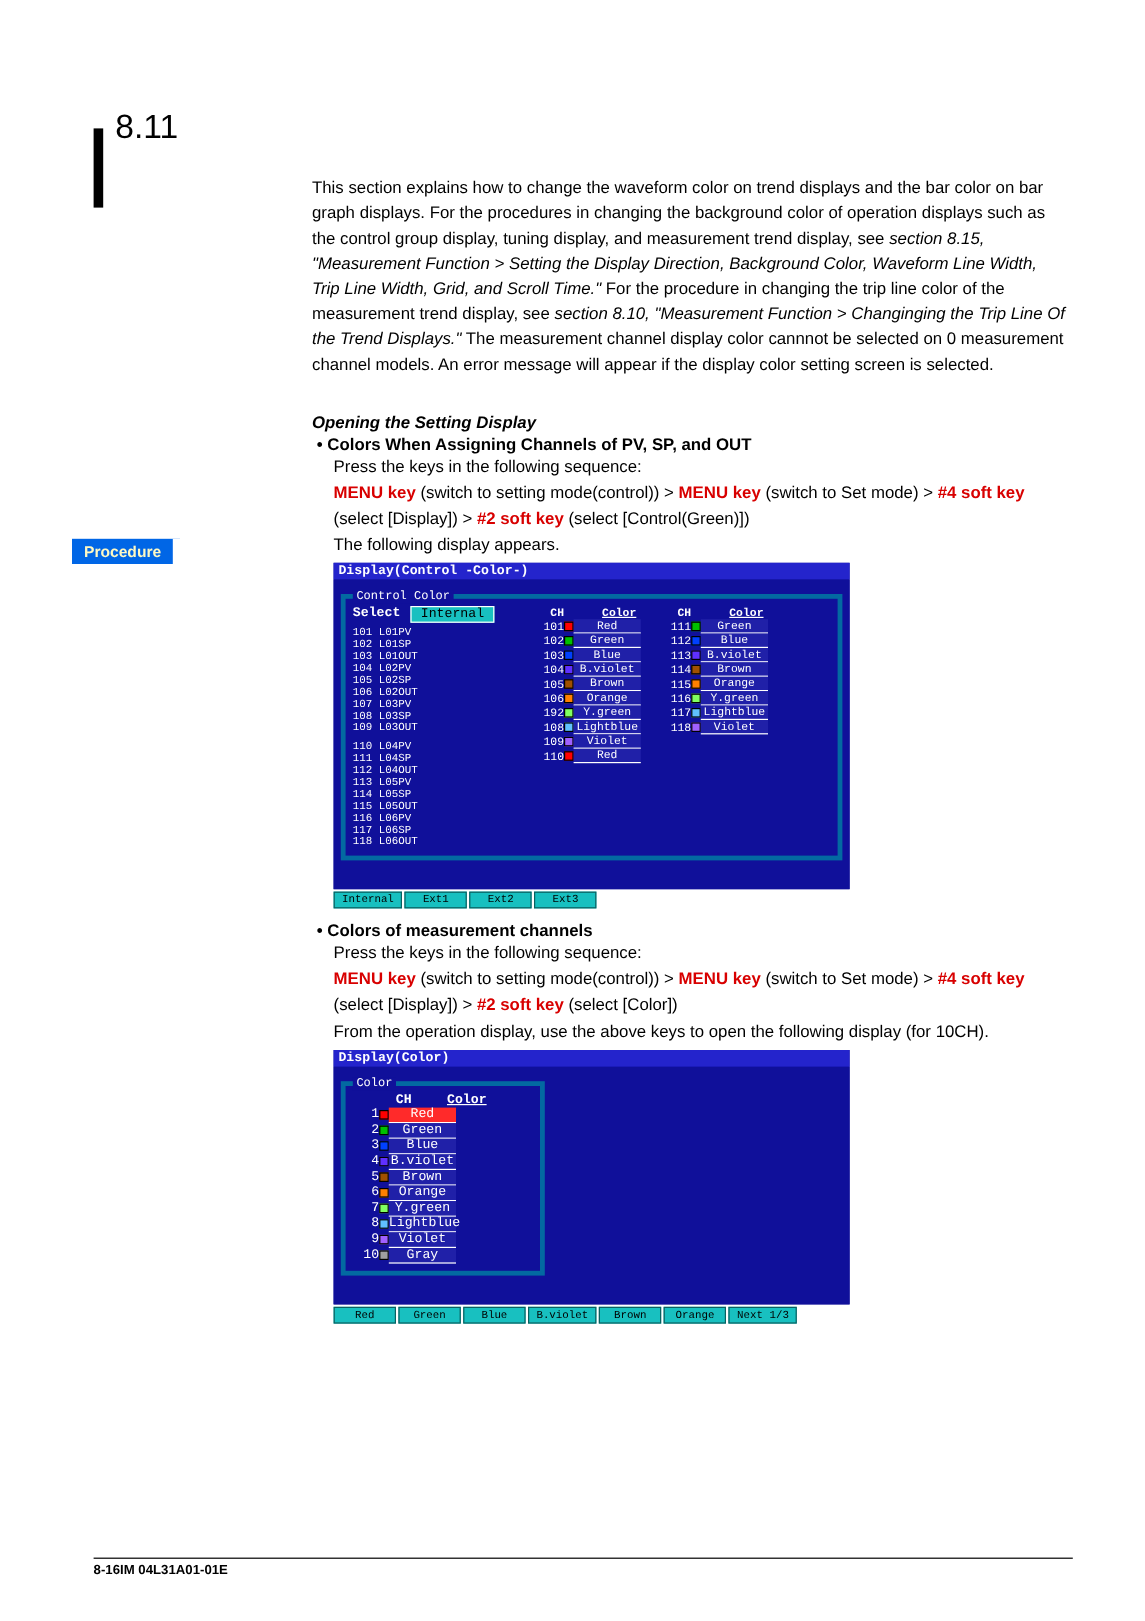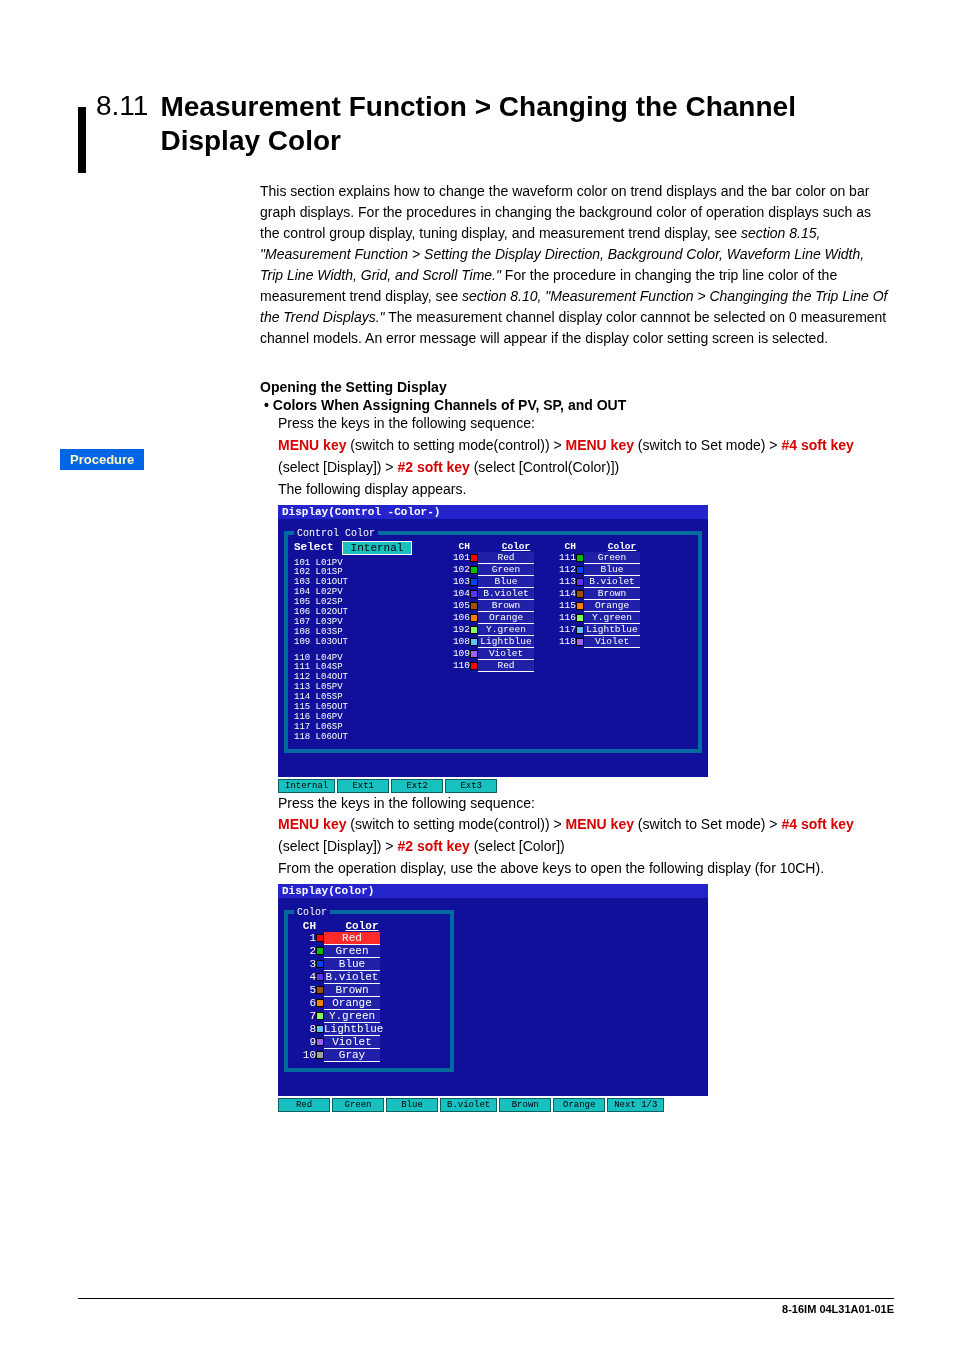--- a/index.html
+++ b/index.html
@@ -6,78 +6,77 @@
   body { background: #fff; font-family: Arial, Helvetica, sans-serif; font-size: 14px; color: #000; }
   .page { width: 954px; min-height: 1351px; margin: 0 auto; position: relative; padding: 90px 60px 40px 60px; }
   .accent-bar { position: absolute; left: 78px; top: 107px; width: 8px; height: 66px; background: #000; }
   .title-row { display: flex; gap: 12px; margin-bottom: 24px; }
   .sec-num { font-size: 28px; font-weight: normal; padding-left: 36px; white-space: nowrap; }
   .sec-title { font-size: 28px; font-weight: bold; line-height: 1.2; }
   .indent-body { margin-left: 200px; width: 630px; }
   .para { line-height: 1.5; }
   .italic { font-style: italic; }
   .procedure-tag { position: absolute; left: 60px; top: 449px; background: #0066e6; color: #fef9c3; font-size: 13px; font-weight: bold; padding: 3px 10px; border-right: 6px solid #fff; }
-  .subhead { font-weight: bold; margin-top: 16px; margin-bottom: 2px; }
+  .subhead { font-weight: bold; margin-top: 16px; margin-bottom: 2px; font-style: italic; }
   .bullet-head { font-weight: bold; margin-left: 18px; }
   .bullet-head::before { content: "• "; font-weight: bold; margin-left: -14px; }
   .step-text { margin-left: 18px; line-height: 1.56; }
   .red-key { color: #d80000; font-weight: bold; }
   .screenshot { margin-left: 18px; margin-top: 4px; }
   .scr { background: #10109a; font-family: "Courier New", monospace; font-size: 11px; color: #fff; width: 430px; }
   .scr-title { background: #2424cc; color: #fff; padding: 1px 4px; font-weight: bold; }
   .scr-body { background: #10109a; padding: 6px 6px 24px 6px; }
   .scr-group { border: 4px solid #0369a1; padding: 6px; position: relative; margin-top: 6px; }
   .scr-legend { position: absolute; top: -7px; left: 6px; background: #10109a; padding: 0 3px; color: #fff; font-size: 10px; }
   .scr-row { display: flex; gap: 8px; }
   .sel-label { color: #fff; font-weight: bold; }
   .sel-val { background: #18c0c0; color: #000; border: 1px solid #fff; padding: 0 8px; }
   .scr-lists { display: flex; gap: 6px; margin-top: 4px; font-size: 9px; line-height: 1.1; flex-direction: column; }
   .scr-list-col { white-space: nowrap; }
   .color-table { display: flex; gap: 10px; font-size: 9.5px; }
   .ccol { display: flex; flex-direction: column; }
-  .ccol-h { display: flex; gap: 4px; font-weight: bold; }
+  .ccol-h { display: flex; gap: 4px; font-weight: bold; justify-content: center; }
   .ch-h { width: 22px; text-align: right; }
   .sw-h { width: 10px; }
   .co-h { width: 56px; text-align: center; text-decoration: underline; }
   .crow { display: flex; gap: 0; align-items: center; }
   .ch-c { width: 22px; text-align: right; }
   .swatch { width: 8px; height: 8px; display: inline-block; border: 1px solid #000; }
   .co-c { width: 56px; text-align: center; border-bottom: 1px solid #fff; background: #2020a8; }
   .softkeys { display: flex; gap: 2px; margin-top: 2px; }
   .softkey { background: #18c0c0; color: #000; font-size: 9px; padding: 1px 6px; min-width: 52px; text-align: center; border: 1px solid #0a6060; font-family: "Courier New", monospace; }
   .scr2 { background: #10109a; font-family: "Courier New", monospace; font-size: 11px; color: #fff; width: 430px; }
-  .footer { position: absolute; bottom: 36px; left: 78px; right: 60px; border-top: 1px solid #000; padding-top: 4px; display: flex; justify-content: flex-end; font-size: 11px; font-weight: bold; }
+  .footer { position: absolute; bottom: 36px; left: 78px; right: 60px; border-top: 1px solid #000; padding-top: 4px; display: flex; justify-content: flex-start; font-size: 11px; font-weight: bold; }
   .selected { background: #ff2a2a !important; color: #fff; }
 </style>
 </head>
 <body>
 
 <div class="page">
   <div class="accent-bar"></div>
 
   <div class="title-row">
     <div class="sec-num">8.11</div>
-    <div class="sec-title">Measurement Function &gt; Changing the Channel Display Color</div>
   </div>
 
   <div class="indent-body">
     <p class="para">
       <span>This section explains how to change the waveform color on trend displays and the bar color on bar graph displays.  For the procedures in changing the background color of operation displays such as the control group display, tuning display, and measurement trend display, see </span><span class="italic">section 8.15, "Measurement Function &gt; Setting the Display Direction, Background Color, Waveform Line Width, Trip Line Width, Grid, and Scroll Time."</span><span>  For the procedure in changing the trip line color of the measurement trend display, see </span><span class="italic">section 8.10, "Measurement Function &gt; Changinging the Trip Line Of the Trend Displays."</span><span>  The measurement channel display color cannnot be selected on 0 measurement channel models.  An error message will appear if the display color setting screen is selected.</span>
     </p>
   </div>
 
   <div class="procedure-tag">Procedure</div>
 
   <div class="indent-body" style="margin-top:30px;">
     <div class="subhead">Opening the Setting Display</div>
 
     <div class="bullet-head">Colors When Assigning Channels of PV, SP, and OUT</div>
     <div class="step-text">Press the keys in the following sequence:</div>
     <div class="step-text">
-      <span class="red-key">MENU key</span><span> (switch to setting mode(control)) &gt; </span><span class="red-key">MENU key</span><span> (switch to Set mode) &gt; </span><span class="red-key">#4 soft key</span><span> (select [Display]) &gt; </span><span class="red-key">#2 soft key</span><span> (select [Control(Color)])</span>
+      <span class="red-key">MENU key</span><span> (switch to setting mode(control)) &gt; </span><span class="red-key">MENU key</span><span> (switch to Set mode) &gt; </span><span class="red-key">#4 soft key</span><span> (select [Display]) &gt; </span><span class="red-key">#2 soft key</span><span> (select [Control(Green)])</span>
     </div>
     <div class="step-text">The following display appears.</div>
 
     <div class="screenshot">
       <div class="scr">
         <div class="scr-title">Display(Control -Color-)</div>
         <div class="scr-body">
           <div class="scr-group">
             <div class="scr-legend">Control Color</div>
             <div style="display:flex; gap:14px;">
@@ -222,20 +221,21 @@
         </div>
       </div>
       <div class="softkeys" id="scr1-sk" style="width:430px;">
           <div class="softkey">Internal</div>
           <div class="softkey">Ext1</div>
           <div class="softkey">Ext2</div>
           <div class="softkey">Ext3</div>
         </div>
     </div>
 
+    <div class="bullet-head" style="margin-top:10px;">Colors of measurement channels</div>
     <div class="step-text">Press the keys in the following sequence:</div>
     <div class="step-text">
       <span class="red-key">MENU key</span><span> (switch to setting mode(control)) &gt; </span><span class="red-key">MENU key</span><span> (switch to Set mode) &gt; </span><span class="red-key">#4 soft key</span><span> (select [Display]) &gt; </span><span class="red-key">#2 soft key</span><span> (select [Color])</span>
     </div>
     <div class="step-text">From the operation display, use the above keys to open the following display (for 10CH).</div>
 
     <div class="screenshot">
       <div class="scr2">
         <div class="scr-title">Display(Color)</div>
         <div class="scr-body">

